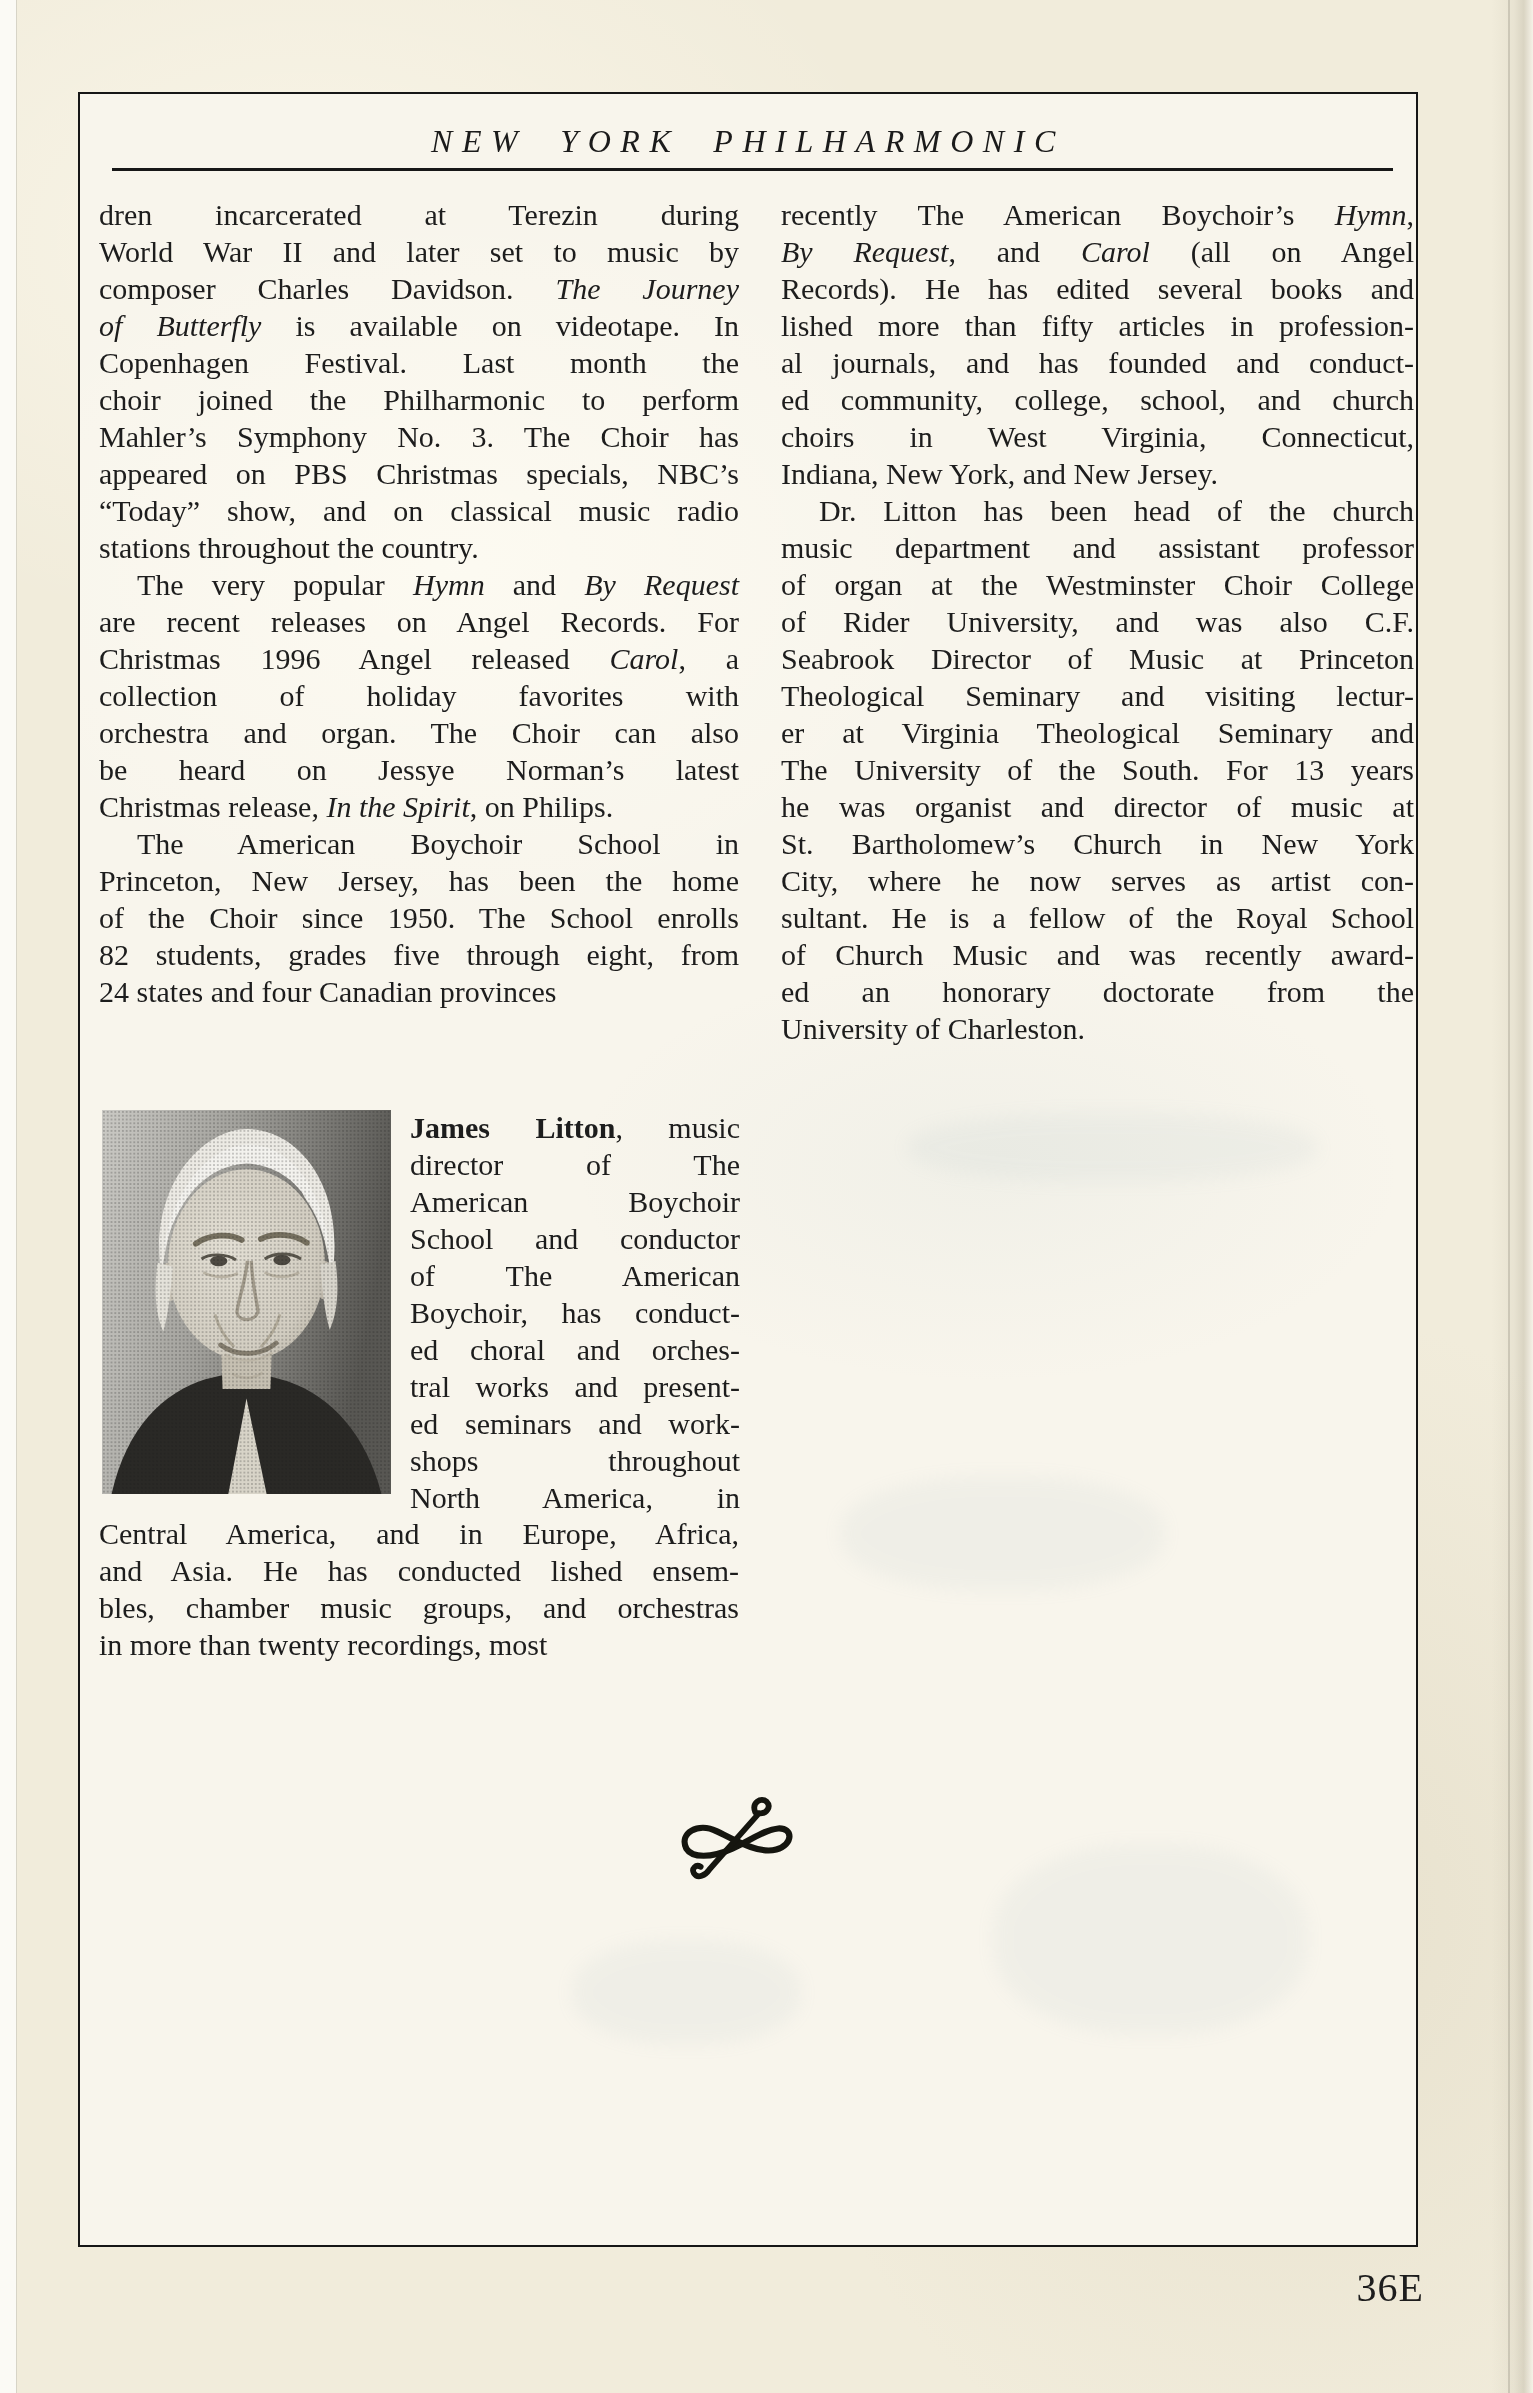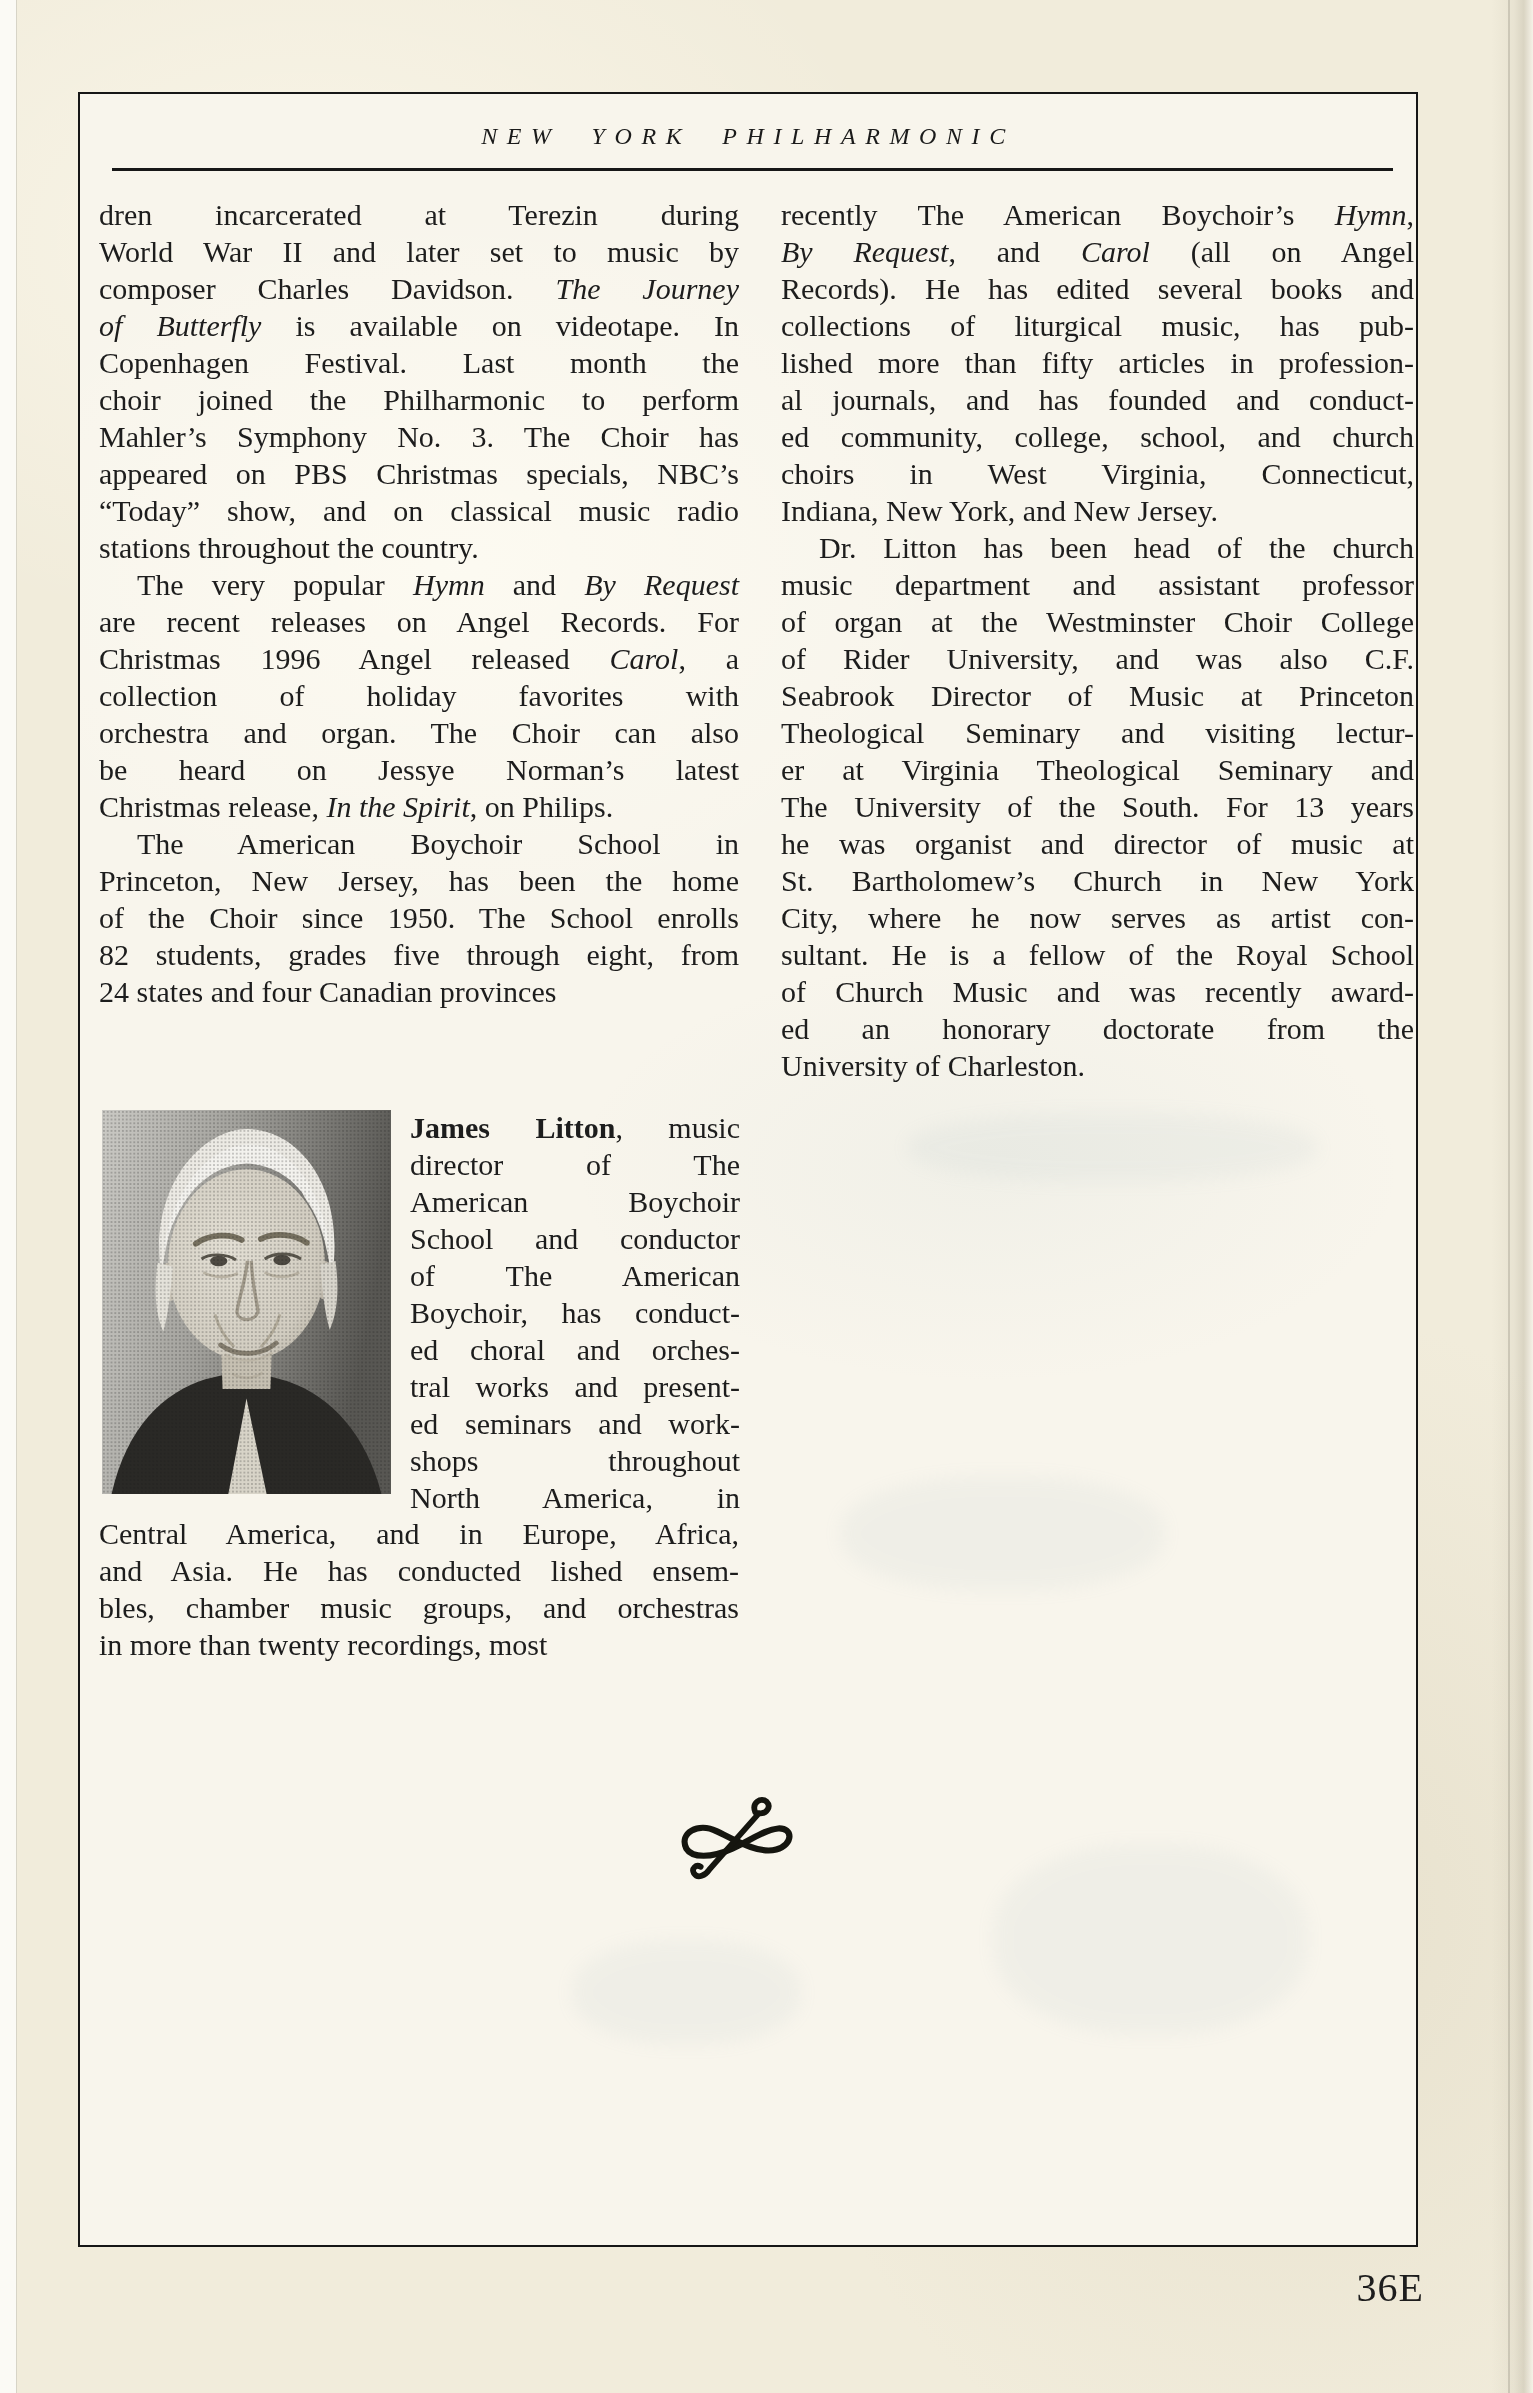--- a/index.html
+++ b/index.html
@@ -20,21 +20,21 @@
     position:absolute;left:78px;top:92px;width:1336px;height:2151px;
     border:2.9px solid #161616;
     background:
       radial-gradient(ellipse 593px 306px at 68% 50%, rgba(166,188,190,.09), transparent 70%),
       radial-gradient(ellipse 669px 478px at 28% 22%, rgba(255,253,244,.65), transparent 75%),
       #f8f5ec;
   }
 
   .title{
     position:absolute;top:29px;left:0;width:100%;text-align:center;
-    font-style:italic;font-size:24px;letter-spacing:9.6px;word-spacing:15.3px;
+    font-style:italic;font-size:32px;letter-spacing:9.6px;word-spacing:15.3px;
     color:#1b1b1b;white-space:nowrap;
   }
   .rule{position:absolute;top:74px;left:32px;width:1281px;height:2.9px;background:#171717;}
 
   .tblock{position:absolute;}
   .tline{
     font-size:30px;line-height:37px;
     text-align:justify;text-align-last:justify;
     color:#1d1d1d;
   }
@@ -111,21 +111,20 @@
         <div class="tline ind">The American Boychoir School in</div>
         <div class="tline">Princeton, New Jersey, has been the home</div>
         <div class="tline">of the Choir since 1950. The School enrolls</div>
         <div class="tline">82 students, grades five through eight, from</div>
         <div class="tline last">24 states and four Canadian provinces</div>
       </div>
     <div class="tblock col-right">
         <div class="tline">recently The American Boychoir’s <span class="i">Hymn</span>,</div>
         <div class="tline"><span class="i">By Request</span>, and <span class="i">Carol</span> (all on Angel</div>
         <div class="tline">Records). He has edited several books and</div>
-        <div class="tline">collections of liturgical music, has pub-</div>
         <div class="tline">lished more than fifty articles in profession-</div>
         <div class="tline">al journals, and has founded and conduct-</div>
         <div class="tline">ed community, college, school, and church</div>
         <div class="tline">choirs in West Virginia, Connecticut,</div>
         <div class="tline last">Indiana, New York, and New Jersey.</div>
         <div class="tline ind">Dr. Litton has been head of the church</div>
         <div class="tline">music department and assistant professor</div>
         <div class="tline">of organ at the Westminster Choir College</div>
         <div class="tline">of Rider University, and was also C.F.</div>
         <div class="tline">Seabrook Director of Music at Princeton</div>

